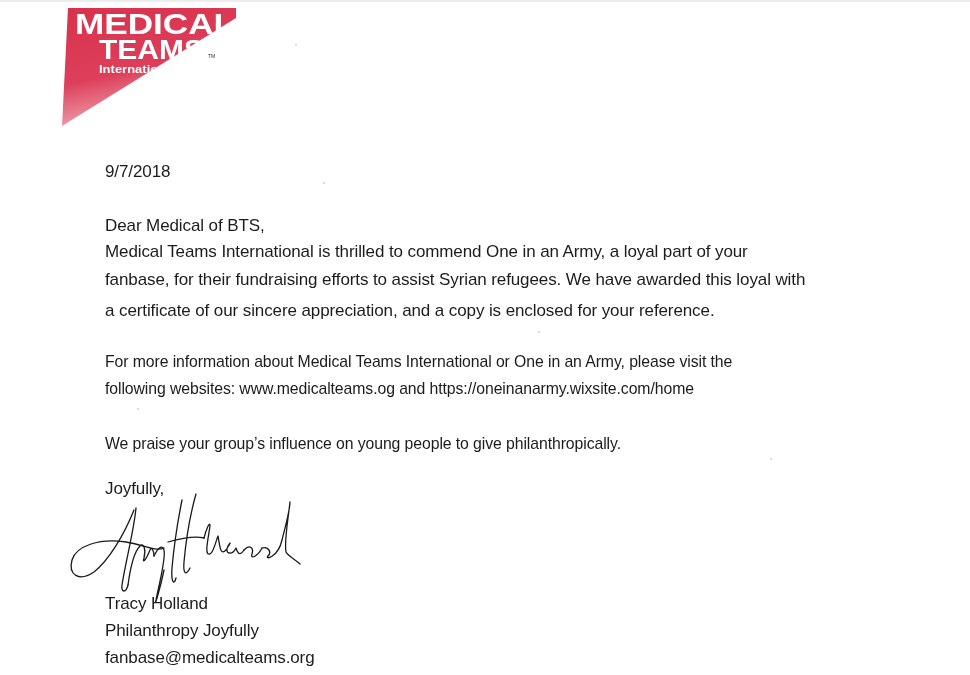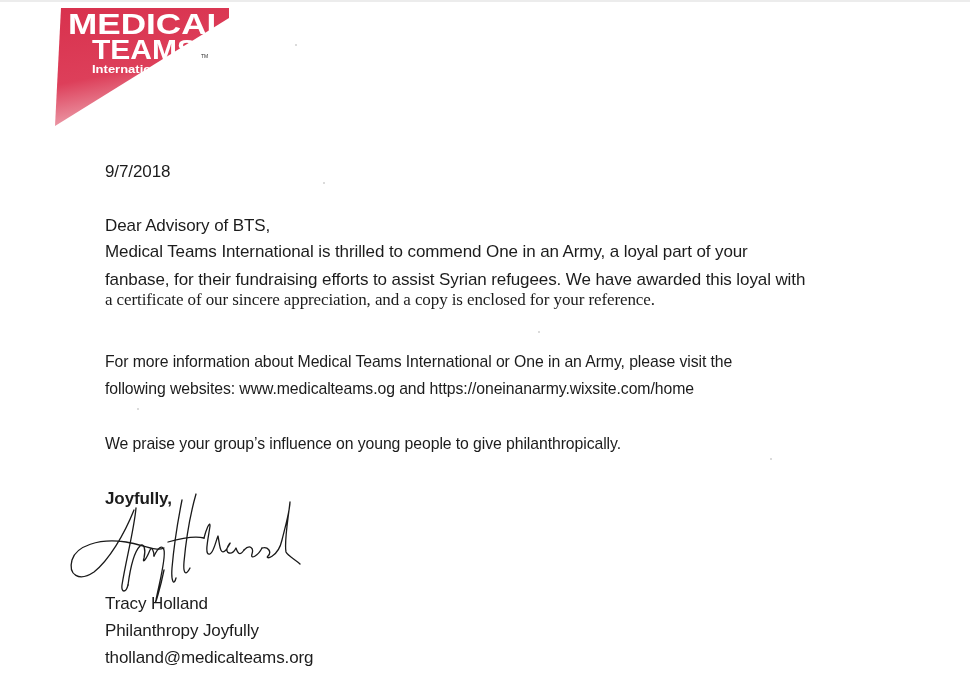--- a/index.html
+++ b/index.html
@@ -16,21 +16,21 @@
       color: #1a1a1a;
     }
     .top-strip {
       position: absolute;
       left: 0; top: 0;
       width: 970px; height: 2px;
       background: #ececec;
     }
     .logo {
       position: absolute;
-      left: 51px;
+      left: 58px;
       top: 4px;
       width: 185px;
       height: 125px;
     }
     .logo svg { display: block; }
     .letter-body {
       position: absolute;
       left: 105px;
       top: 0;
       width: 820px;
@@ -80,35 +80,35 @@
     <text x="17" y="30" font-family="Liberation Sans, sans-serif" font-weight="bold" font-size="30" fill="#ffffff" textLength="160" lengthAdjust="spacingAndGlyphs">MEDICAL</text>
     <text x="41" y="55" font-family="Liberation Sans, sans-serif" font-weight="bold" font-size="28" fill="#ffffff" textLength="105" lengthAdjust="spacingAndGlyphs">TEAMS</text>
     <text x="150" y="54" font-family="Liberation Sans, sans-serif" font-size="5" fill="#333333">TM</text>
     <text x="41" y="69" font-family="Liberation Sans, sans-serif" font-weight="bold" font-size="11" fill="#ffffff" textLength="78" lengthAdjust="spacingAndGlyphs">International</text>
   </svg>
 </div>
 
 <div class="letter-body">
   <div class="line" style="top:158px;">9/7/2018</div>
 
-  <div class="line" style="top:212px;">Dear Advisory of BTS,</div>
+  <div class="line" style="top:212px;">Dear Medical of BTS,</div>
   <div class="line" style="top:238px;">Medical Teams International is thrilled to commend One in an Army, a loyal part of your</div>
   <div class="line" style="top:266px;">fanbase, for their fundraising efforts to assist Syrian refugees. We have awarded this loyal with</div>
-  <div class="line" style="top:286px;font-family:Liberation Serif, serif;">a certificate of our sincere appreciation, and a copy is enclosed for your reference.</div>
+  <div class="line" style="top:297px;">a certificate of our sincere appreciation, and a copy is enclosed for your reference.</div>
 
   <div class="line para-narrow" style="top:348px; transform: scaleX(0.93);">For more information about Medical Teams International or One in an Army, please visit the</div>
   <div class="line para-narrow" style="top:375px; transform: scaleX(0.93);">following websites: www.medicalteams.og  and https://oneinanarmy.wixsite.com/home</div>
 
   <div class="line para-narrow" style="top:430px; transform: scaleX(0.93);">We praise your group’s influence on young people to give philanthropically.</div>
 
-  <div class="line" style="top:485px;font-weight:bold;">Joyfully,</div>
+  <div class="line" style="top:475px;">Joyfully,</div>
 
   <div class="line" style="top:590px;">Tracy Holland</div>
   <div class="line" style="top:617px;">Philanthropy Joyfully</div>
-  <div class="line" style="top:644px;">tholland@medicalteams.org</div>
+  <div class="line" style="top:644px;">fanbase@medicalteams.org</div>
 </div>
 
 <div class="signature">
   <svg width="240" height="115" viewBox="0 0 240 115" fill="none" stroke="#1a1a1a" stroke-width="1.3" stroke-linecap="round" stroke-linejoin="round">
 
     <path d="M70,20 C60,45 45,70 30,82 C15,92 4,85 8,70 C12,56 35,48 62,52 C80,55 92,62 100,58"></path>
 
     <path d="M72,18 C70,40 62,70 58,95 C57,103 62,103 64,95"></path>
 
     <path d="M64,95 C66,80 70,62 76,56 C80,52 82,60 80,68 C78,74 82,70 86,60 C88,56 90,62 90,66"></path>

